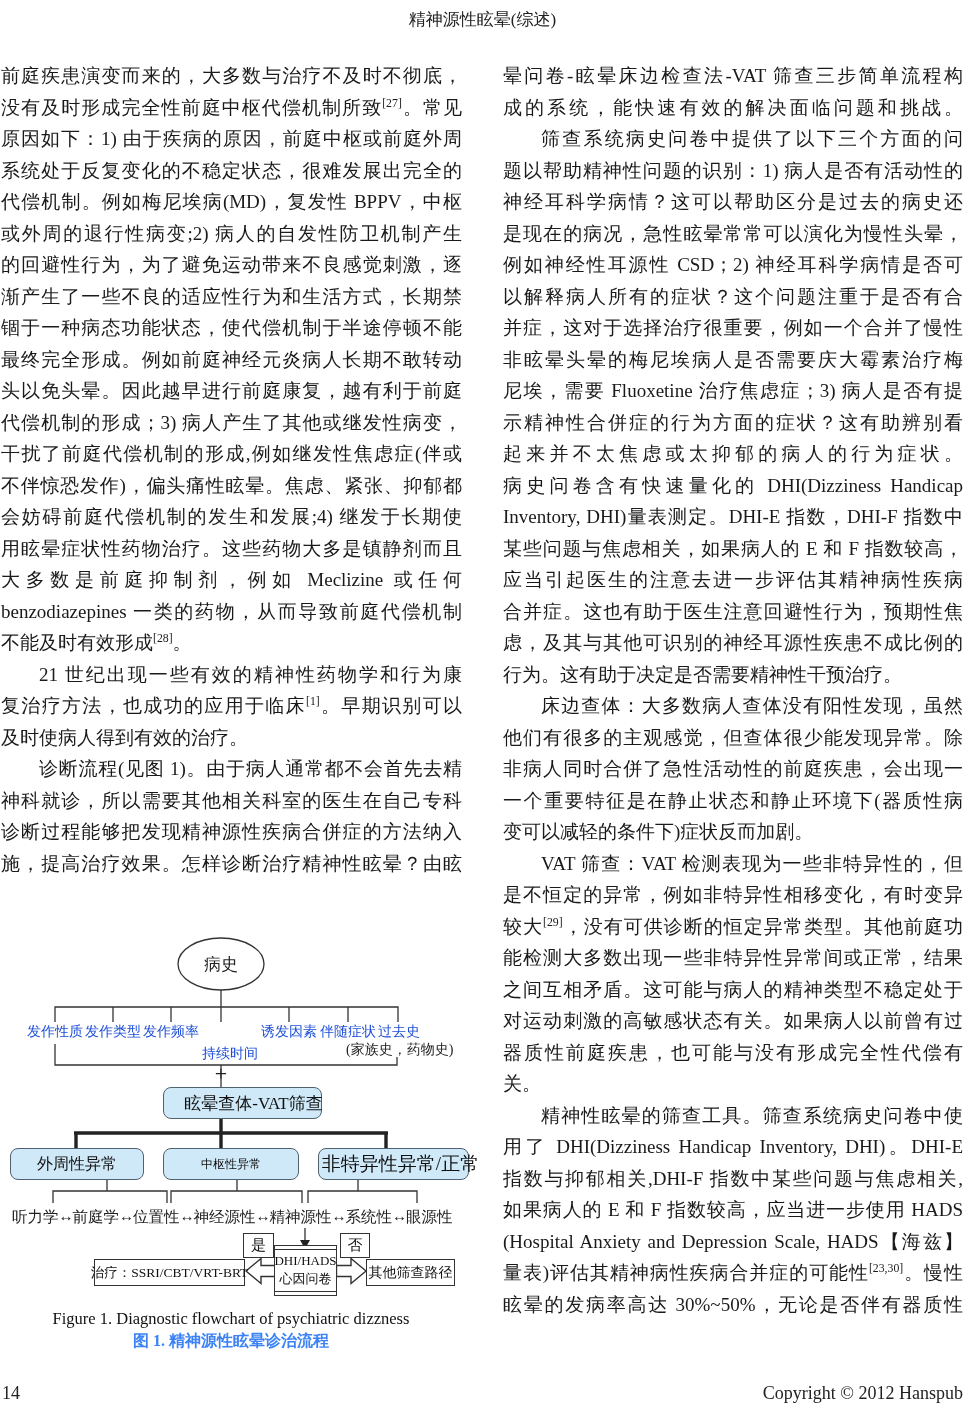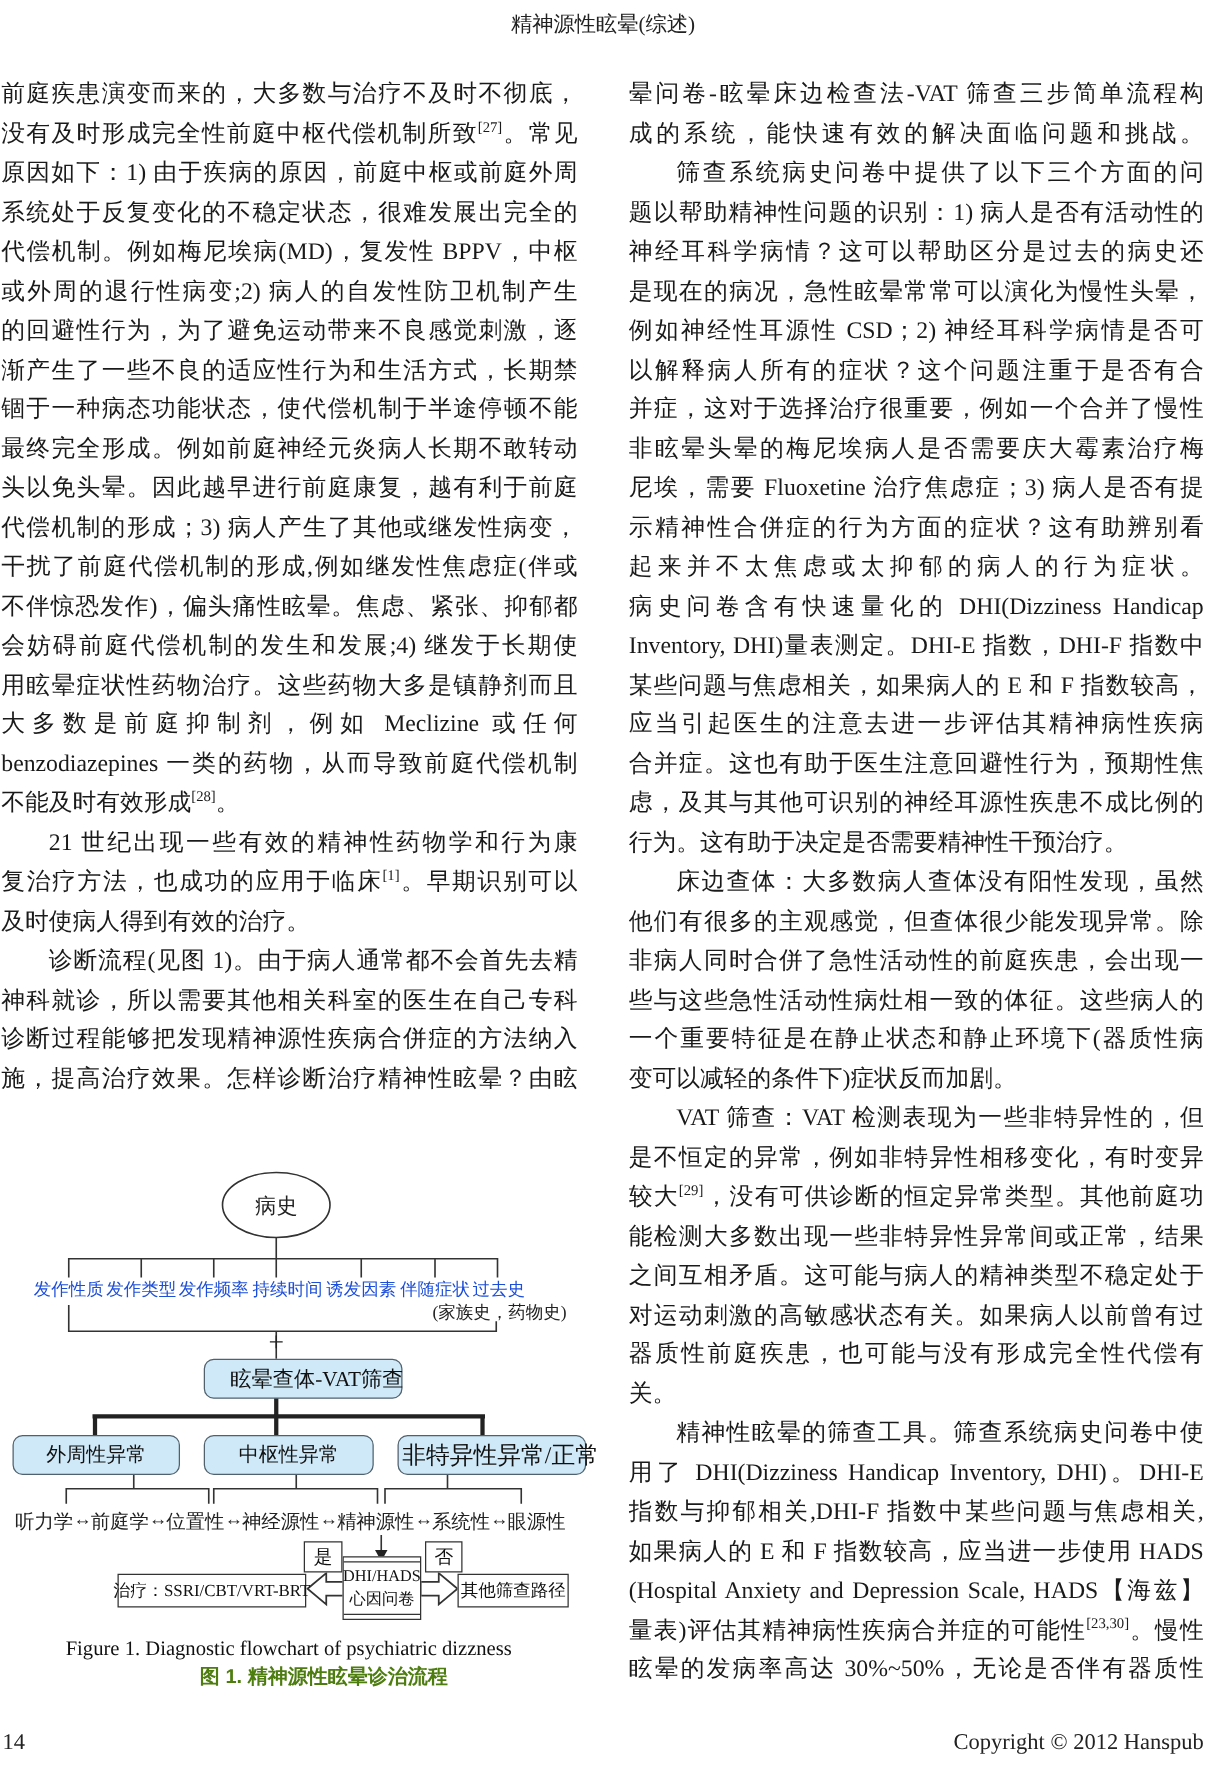--- a/index.html
+++ b/index.html
@@ -19,38 +19,38 @@
   .node-ellipse-label{position:absolute;left:178px;top:17px;width:86px;text-align:center;font-size:17px;color:#222;}
   .factors{position:absolute;left:0;top:87px;width:100%;height:20px;font-size:14px;color:#1d4ed8;}
   .factor{position:absolute;top:0;transform:translateX(-50%);white-space:nowrap;}
   .factor-note{position:absolute;left:346px;top:105px;font-size:14px;white-space:nowrap;color:#222;}
   .plus{position:absolute;left:221px;top:139px;transform:translate(-50%,-54%);font-size:22px;color:#222;}
   .box{position:absolute;display:flex;align-items:center;justify-content:center;
        background:var(--box-fill,#cfe9f8);border:1.4px solid var(--box-border,#50626e);
        border-radius:8px;color:#111;white-space:nowrap;}
   .vat{left:163px;top:151px;width:135px;height:30px;font-size:17px;padding-left:22px;}
   .out1{left:10px;top:212px;width:132px;height:30px;font-size:16px;}
-  .out2{left:163px;top:212px;width:134px;height:30px;font-size:16px;}
+  .out2{left:163px;top:212px;width:134px;height:30px;font-size:12px;}
   .out3{left:318px;top:212px;width:135px;height:30px;font-size:19px;padding-left:14px;}
   .modalities{position:absolute;left:12px;top:271px;width:438px;display:flex;justify-content:space-between;
               align-items:center;font-size:15.5px;color:#222;white-space:nowrap;}
   .marrow{position:relative;top:-1px;font-size:15px;letter-spacing:-1px;}
   .small-box{position:absolute;display:flex;align-items:center;justify-content:center;
              border:1.2px solid #333;background:#fff;color:#111;white-space:nowrap;}
   .yes{left:243px;top:297px;width:29px;height:23px;font-size:15px;}
   .no{left:340px;top:297px;width:28px;height:23px;font-size:15px;}
   .treat{left:94px;top:323px;width:149px;height:25px;font-size:13.5px;}
   .other{left:366px;top:323px;width:87px;height:25px;font-size:14px;}
   .dhi{position:absolute;left:274px;top:309px;width:63px;height:51px;border:1.2px solid #333;background:#fff;box-sizing:border-box;}
   .dhi-inner{margin:3px 0;border-top:1.2px solid #333;border-bottom:1.2px solid #333;height:calc(100% - 8.5px);
              display:flex;flex-direction:column;align-items:center;justify-content:center;
              font-size:13px;line-height:1.4;color:#111;}
   .cap-en{position:absolute;top:373px;left:0;width:100%;text-align:center;font-weight:normal;font-size:16.5px;color:#111;}
   .cap-zh{position:absolute;top:395px;left:0;width:100%;text-align:center;font-weight:bold;font-size:16px;
-          font-family:Liberation Sans, sans-serif;color:#4d7c0f;padding-left:28px;}
+          font-family:Liberation Serif, serif;color:#3b82f6;}
   .footer-left{position:absolute;left:2px;top:1383px;font-size:18px;color:#222;}
   .footer-right{position:absolute;right:2px;top:1383px;font-size:18px;color:#222;}
 </style>
 </head>
 <body>
 
 <div class="page">
   <div class="header">精神源性眩晕(综述)</div>
 
   <div class="col col-left">
@@ -98,21 +98,20 @@
       <div class="tline">病史问卷含有快速量化的 DHI(Dizziness Handicap</div>
       <div class="tline">Inventory, DHI)量表测定。DHI-E 指数，DHI-F 指数中</div>
       <div class="tline">某些问题与焦虑相关，如果病人的 E 和 F 指数较高，</div>
       <div class="tline">应当引起医生的注意去进一步评估其精神病性疾病</div>
       <div class="tline">合并症。这也有助于医生注意回避性行为，预期性焦</div>
       <div class="tline">虑，及其与其他可识别的神经耳源性疾患不成比例的</div>
       <div class="tline last">行为。这有助于决定是否需要精神性干预治疗。</div>
       <div class="tline ind">床边查体：大多数病人查体没有阳性发现，虽然</div>
       <div class="tline">他们有很多的主观感觉，但查体很少能发现异常。除</div>
       <div class="tline">非病人同时合併了急性活动性的前庭疾患，会出现一</div>
-      <div class="tline">些与这些急性活动性病灶相一致的体征。这些病人的</div>
       <div class="tline">一个重要特征是在静止状态和静止环境下(器质性病</div>
       <div class="tline last">变可以减轻的条件下)症状反而加剧。</div>
       <div class="tline ind">VAT 筛查：VAT 检测表现为一些非特异性的，但</div>
       <div class="tline">是不恒定的异常，例如非特异性相移变化，有时变异</div>
       <div class="tline">较大<sup>[29]</sup>，没有可供诊断的恒定异常类型。其他前庭功</div>
       <div class="tline">能检测大多数出现一些非特异性异常间或正常，结果</div>
       <div class="tline">之间互相矛盾。这可能与病人的精神类型不稳定处于</div>
       <div class="tline">对运动刺激的高敏感状态有关。如果病人以前曾有过</div>
       <div class="tline">器质性前庭疾患，也可能与没有形成完全性代偿有</div>
       <div class="tline last">关。</div>
@@ -144,21 +143,21 @@
       <polygon points="300,304 310,304 305,313" fill="#222"></polygon>
       <polygon points="246,335 261,322.5 261,329.5 275,329.5 275,340.5 261,340.5 261,347.5" fill="#fff" stroke="#333" stroke-width="1.4"></polygon>
       <polygon points="366,335 351,322.5 351,329.5 336.5,329.5 336.5,340.5 351,340.5 351,347.5" fill="#fff" stroke="#333" stroke-width="1.4"></polygon>
     </svg>
 
     <div class="node-ellipse-label">病史</div>
     <div class="factors" id="factors">
         <span class="factor" style="left: 55px;">发作性质</span>
         <span class="factor" style="left: 113px;">发作类型</span>
         <span class="factor" style="left: 171px;">发作频率</span>
-        <span class="factor" style="left: 230px;">持续时间</span>
+        <span class="factor" style="left: 230px; margin-top: 22px;">持续时间</span>
         <span class="factor" style="left: 289px;">诱发因素</span>
         <span class="factor" style="left: 348px;">伴随症状</span>
         <span class="factor" style="left: 399px;">过去史</span>
       </div>
     <div class="factor-note">(家族史，药物史)</div>
     <div class="plus">+</div>
 
     <div class="box vat">眩晕查体-VAT筛查</div>
     <div class="box out1">外周性异常</div>
     <div class="box out2">中枢性异常</div>

